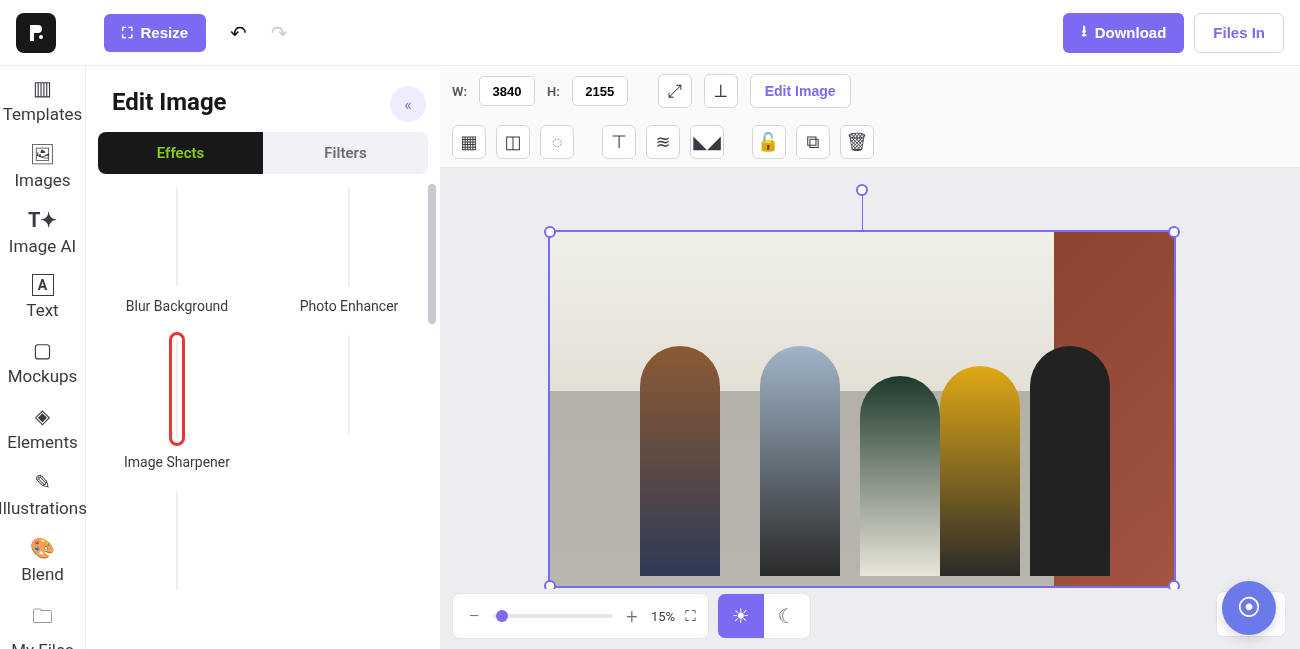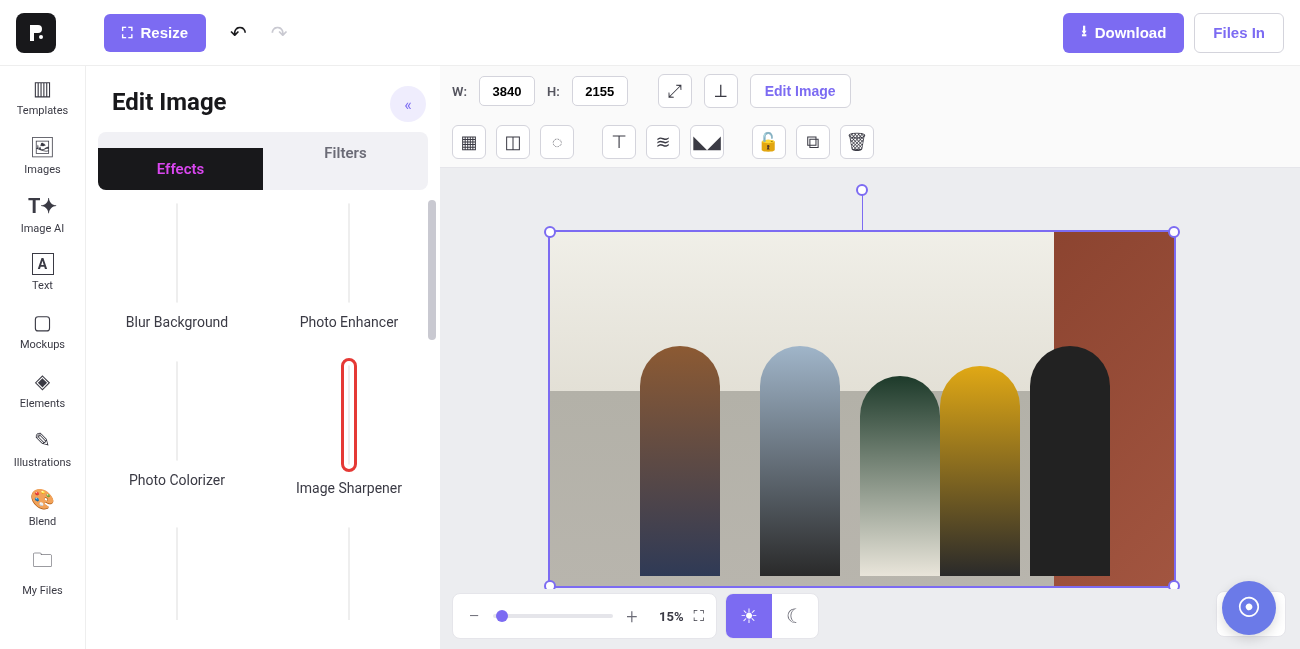--- a/index.html
+++ b/index.html
@@ -14,30 +14,30 @@
 .redo { color: #c9c9d1; }
 .top-right { margin-left: auto; display: flex; gap: 10px; }
 .download-btn { background: #7c6bf2; color: #fff; border: none; height: 40px; padding: 0 18px; border-radius: 6px; font-weight: 600; font-size: 15px; display: flex; align-items: center; gap: 8px; cursor: pointer; }
 .signin-btn { background: #fff; color: #7c6bf2; border: 1px solid #d4d4dc; height: 40px; padding: 0 18px; border-radius: 6px; font-weight: 600; font-size: 15px; cursor: pointer; }
 
 .main { display: flex; height: 583px; }
 
 .left-nav { width: 86px; border-right: 1px solid #eee; display: flex; flex-direction: column; align-items: center; padding-top: 10px; gap: 18px; background: #fff; }
 .nav-item { display: flex; flex-direction: column; align-items: center; gap: 4px; cursor: pointer; color: #3a3a44; }
 .nav-item .ico { font-size: 20px; }
-.nav-item .lbl { font-size: 11px; }
+.nav-item .lbl { font-size: 17px; }
 
 .panel { width: 354px; position: relative; background: #fff; border-top-right-radius: 28px; }
 .panel-title { font-size: 24px; font-weight: 700; padding: 22px 26px 16px; color: #18181b; }
 .collapse-btn { position: absolute; right: 14px; top: 20px; width: 36px; height: 36px; border-radius: 50%; background: #efedfd; color: #7c6bf2; display: flex; align-items: center; justify-content: center; cursor: pointer; font-size: 16px; }
 .tabs { display: flex; margin: 0 12px; border-radius: 8px; overflow: hidden; background: #f1f1f5; }
 .tab { flex: 1; text-align: center; padding: 12px 0; font-size: 15px; font-weight: 600; cursor: pointer; color: #6b6b76; }
-.tab.active { background: #18181b; color: #d946ef; margin-top: 16px; }
+.tab.active { background: #18181b; color: #84cc16; }
 .effects-scroll { padding: 10px 12px 0; height: 430px; overflow-y: auto; position: relative; }
-.effects-grid { display: grid; grid-template-columns: 1fr 1fr; gap: 20px 14px; text-align: right; }
+.effects-grid { display: grid; grid-template-columns: 1fr 1fr; gap: 10px 14px; text-align: right; }
 .effect-card { display: flex; flex-direction: column; align-items: center; cursor: pointer; }
 .thumb { width: 100%; height: 100px; border-radius: 8px; position: relative; overflow: hidden; border: 1px solid #eee; }
 .thumb .split { position: absolute; left: 50%; top: 0; bottom: 0; width: 1px; background: rgba(255,255,255,0.9); }
 .thumb .split-dot { position: absolute; left: 50%; top: 50%; width: 12px; height: 12px; border-radius: 50%; background: #fff; border: 1px solid #d4d4dc; transform: translate(-50%,-50%); }
 .thumb .left-half { position: absolute; left: 0; top: 0; width: 50%; height: 100%; }
 .thumb .right-half { position: absolute; right: 0; top: 0; width: 50%; height: 100%; }
 .effect-label { font-size: 14px; margin-top: 8px; margin-bottom: 8px; color: #3a3a44; }
 .effect-card.highlighted .thumb-wrap { border: 3px solid #e53935; border-radius: 8px; padding: 4px; }
 .thumb-wrap { border: 3px solid transparent; border-radius: 8px; }
 .sb-track { position: absolute; right: 4px; top: 10px; width: 8px; height: 200px; background: transparent; }
@@ -68,21 +68,21 @@
 .h-tr { right: -6px; top: -6px; }
 .h-bl { left: -6px; bottom: -6px; }
 .h-br { right: -6px; bottom: -6px; }
 .h-top { left: 50%; top: -48px; transform: translateX(-50%); }
 .rot-line { position: absolute; left: 50%; top: -42px; width: 1px; height: 42px; background: #7c6bf2; }
 
 .bottom-bar { position: absolute; bottom: 10px; left: 12px; height: 46px; display: flex; align-items: center; gap: 8px; }
 .zoom-box { display: flex; align-items: center; gap: 10px; background: #fff; border: 1px solid #e5e5ea; border-radius: 8px; padding: 0 12px; height: 46px; }
 .slider { width: 120px; height: 4px; background: #e5e5ea; border-radius: 2px; position: relative; }
 .slider-dot { position: absolute; left: 3px; top: -4px; width: 12px; height: 12px; border-radius: 50%; background: #7c6bf2; }
-.zoom-val { font-size: 13px; font-weight: 700; color: #3a3a44; margin-left: 8px; }
+.zoom-val { font-size: 13px; font-weight: 400; color: #3a3a44; }
 .zoom-pm { width: 18px; text-align: center; font-size: 20px; color: #6b6b76; cursor: pointer; font-weight: 300; }
 .theme-box { display: flex; background: #fff; border: 1px solid #e5e5ea; border-radius: 8px; height: 46px; overflow: hidden; }
 .theme-btn { width: 46px; display: flex; align-items: center; justify-content: center; cursor: pointer; font-size: 20px; }
 .theme-btn.active { background: #7c6bf2; color: #fff; }
 .theme-btn.inactive { color: #6b6b76; }
 
 .help-fab { position: absolute; right: 24px; bottom: 14px; width: 54px; height: 54px; border-radius: 50%; background: #6b7ae8; color: #fff; display: flex; align-items: center; justify-content: center; font-size: 24px; cursor: pointer; box-shadow: 0 4px 12px rgba(0,0,0,0.15); }
 .dl-panel { position: absolute; right: 14px; bottom: 12px; width: 70px; height: 46px; background: #fff; border: 1px solid #e5e5ea; border-radius: 8px; }
 </style>
 </head>
@@ -180,31 +180,20 @@
         <div class="effect-card">
           <div class="thumb-wrap">
               <div class="thumb">
                 <div class="left-half" style="background:linear-gradient(#5a4e46,#3d352f)"></div>
                 <div class="right-half" style="background:linear-gradient(#e049a8,#c7388f)"></div>
                 <div class="split"></div>
                 <div class="split-dot"></div>
               </div>
             </div>
           <div class="effect-label">Photo Enhancer</div>
-        </div>
-        <div class="effect-card">
-          <div class="thumb-wrap">
-              <div class="thumb">
-                <div class="left-half" style="background:linear-gradient(#999,#777)"></div>
-                <div class="right-half" style="background:linear-gradient(#c9a62e,#a88820)"></div>
-                <div class="split"></div>
-                <div class="split-dot"></div>
-              </div>
-            </div>
-          <div class="effect-label">Photo Colorizer</div>
         </div>
         <div class="effect-card highlighted">
           <div class="thumb-wrap">
               <div class="thumb">
                 <div class="left-half" style="background:linear-gradient(#8a6a3a,#6d532e)"></div>
                 <div class="right-half" style="background:linear-gradient(#c4923f,#a87a30)"></div>
                 <div class="split"></div>
                 <div class="split-dot"></div>
               </div>
             </div>

